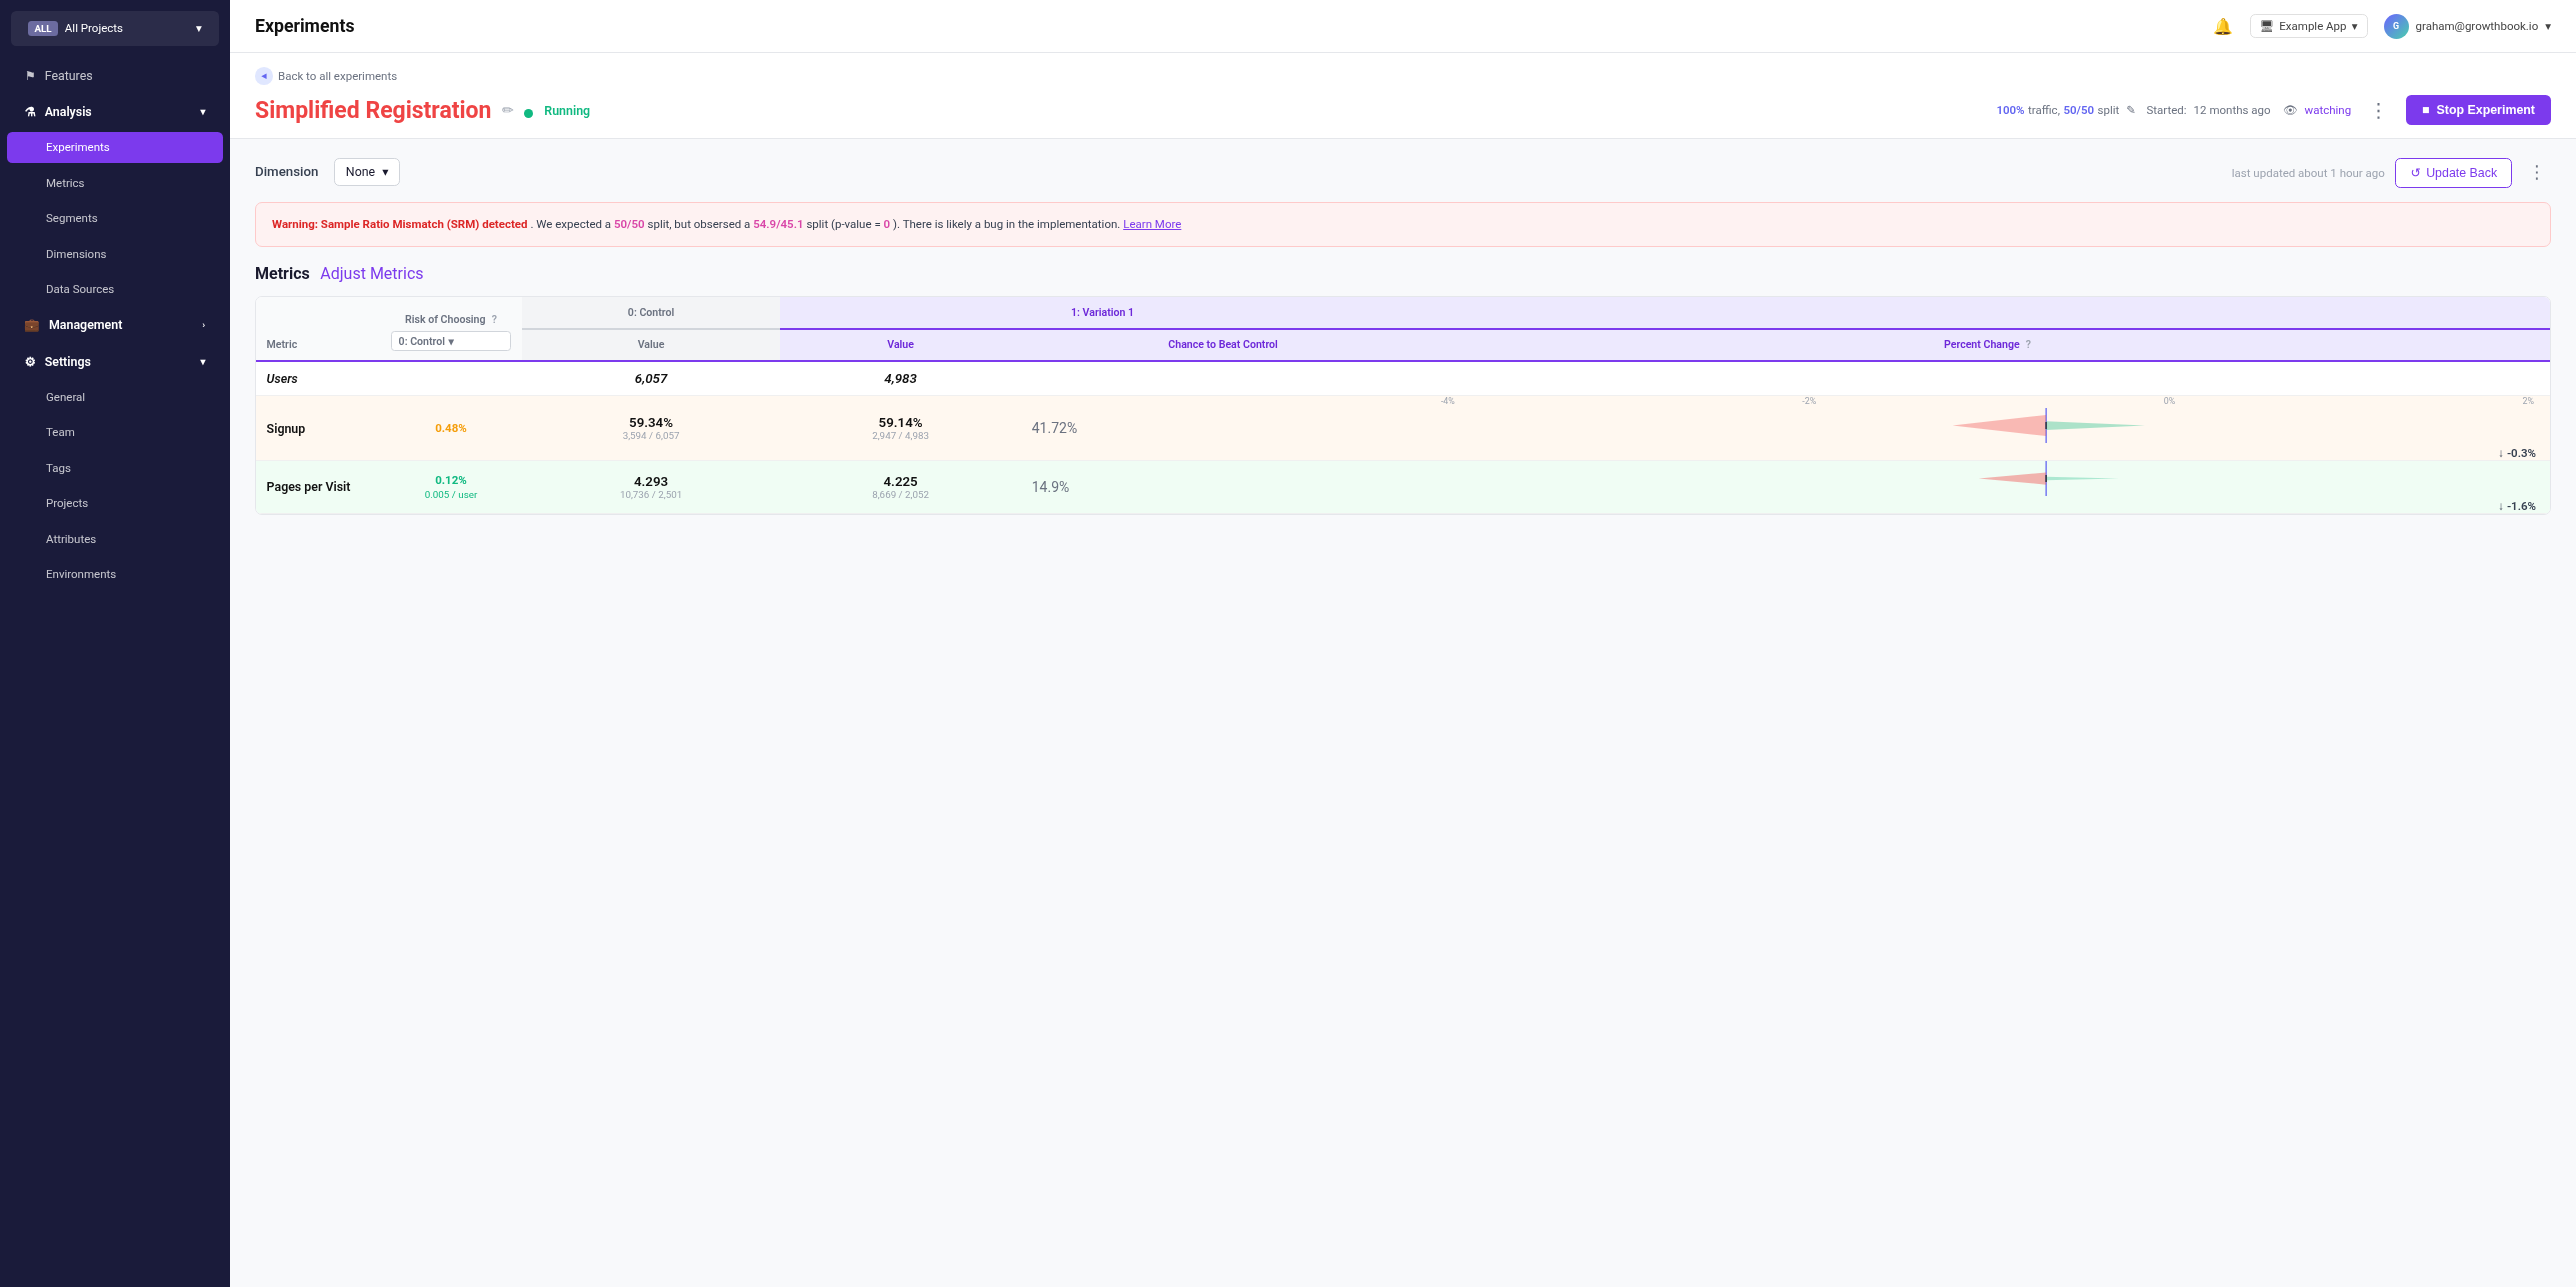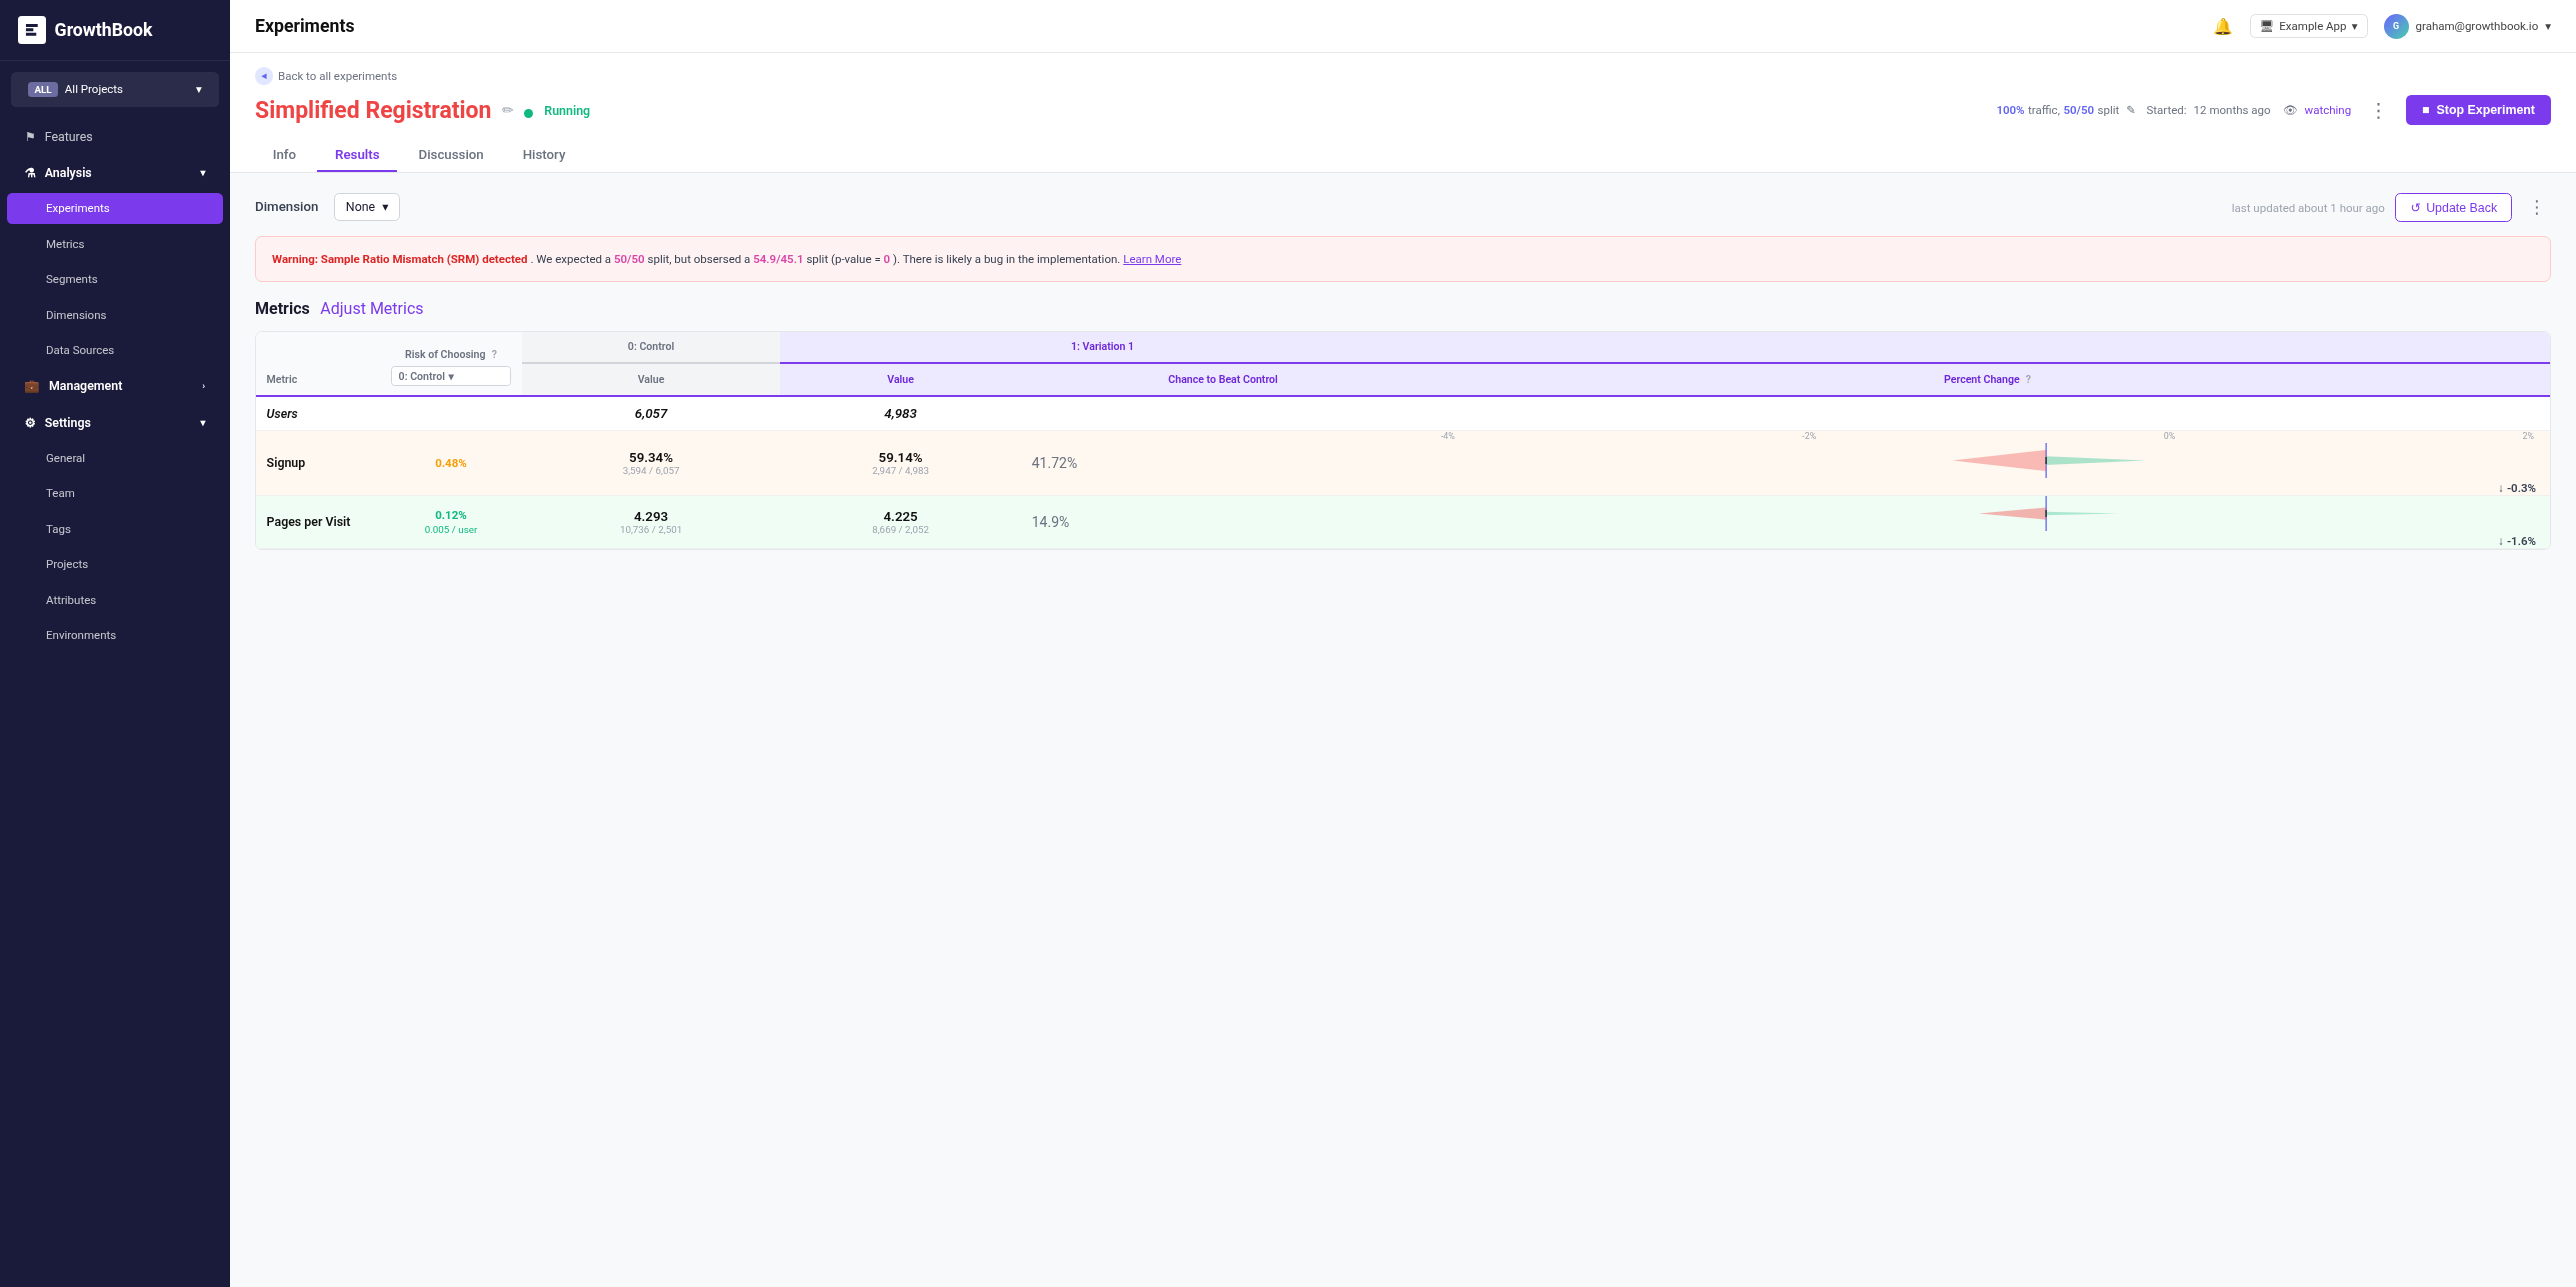--- a/index.html
+++ b/index.html
@@ -108,28 +108,20 @@
     .tr-users { background: #fff; }
     .tr-signup { background: #fff; }
     .tr-pages { background: #fff; }
   </style>
 </head>
 <body>
 
 <div class="app">
 
   <aside class="sidebar">
-    <div class="sidebar-logo">
-      <div class="logo-icon">
-        <svg viewBox="0 0 24 24" fill="#1a1b3a">
-            <path d="M4 4h16v4H4zm0 6h10v4H4zm0 6h14v4H4z"></path>
-          </svg>
-      </div>
-      <span>GrowthBook</span>
-    </div>
 
     <div class="sidebar-projects">
       <span class="all-badge">ALL</span>
       <span>All Projects</span>
       <span style="margin-left:auto">▾</span>
     </div>
 
     <div class="sidebar-nav-item">
       <span>⚑</span>
       <span>Features</span>
@@ -241,34 +233,20 @@
               <span style="color:#7c3aed; margin-left:3.5px;">watching</span>
             </div>
             <button class="more-btn">⋮</button>
             <button class="stop-btn">
               <span>■</span>
               <span>Stop Experiment</span>
             </button>
           </div>
         </div>
 
-        <div class="tabs">
-          <div class="tab">
-            <span>Info</span>
-          </div>
-          <div class="tab active">
-            <span>Results</span>
-          </div>
-          <div class="tab">
-            <span>Discussion</span>
-          </div>
-          <div class="tab">
-            <span>History</span>
-          </div>
-        </div>
       </div>
 
       <div class="results-area">
 
         <div class="dimension-row">
           <div style="display:flex;align-items:center;gap:7px;">
             <span class="dimension-label">Dimension</span>
             <div class="dimension-select">
               <span>None</span>
               <span>▾</span>

